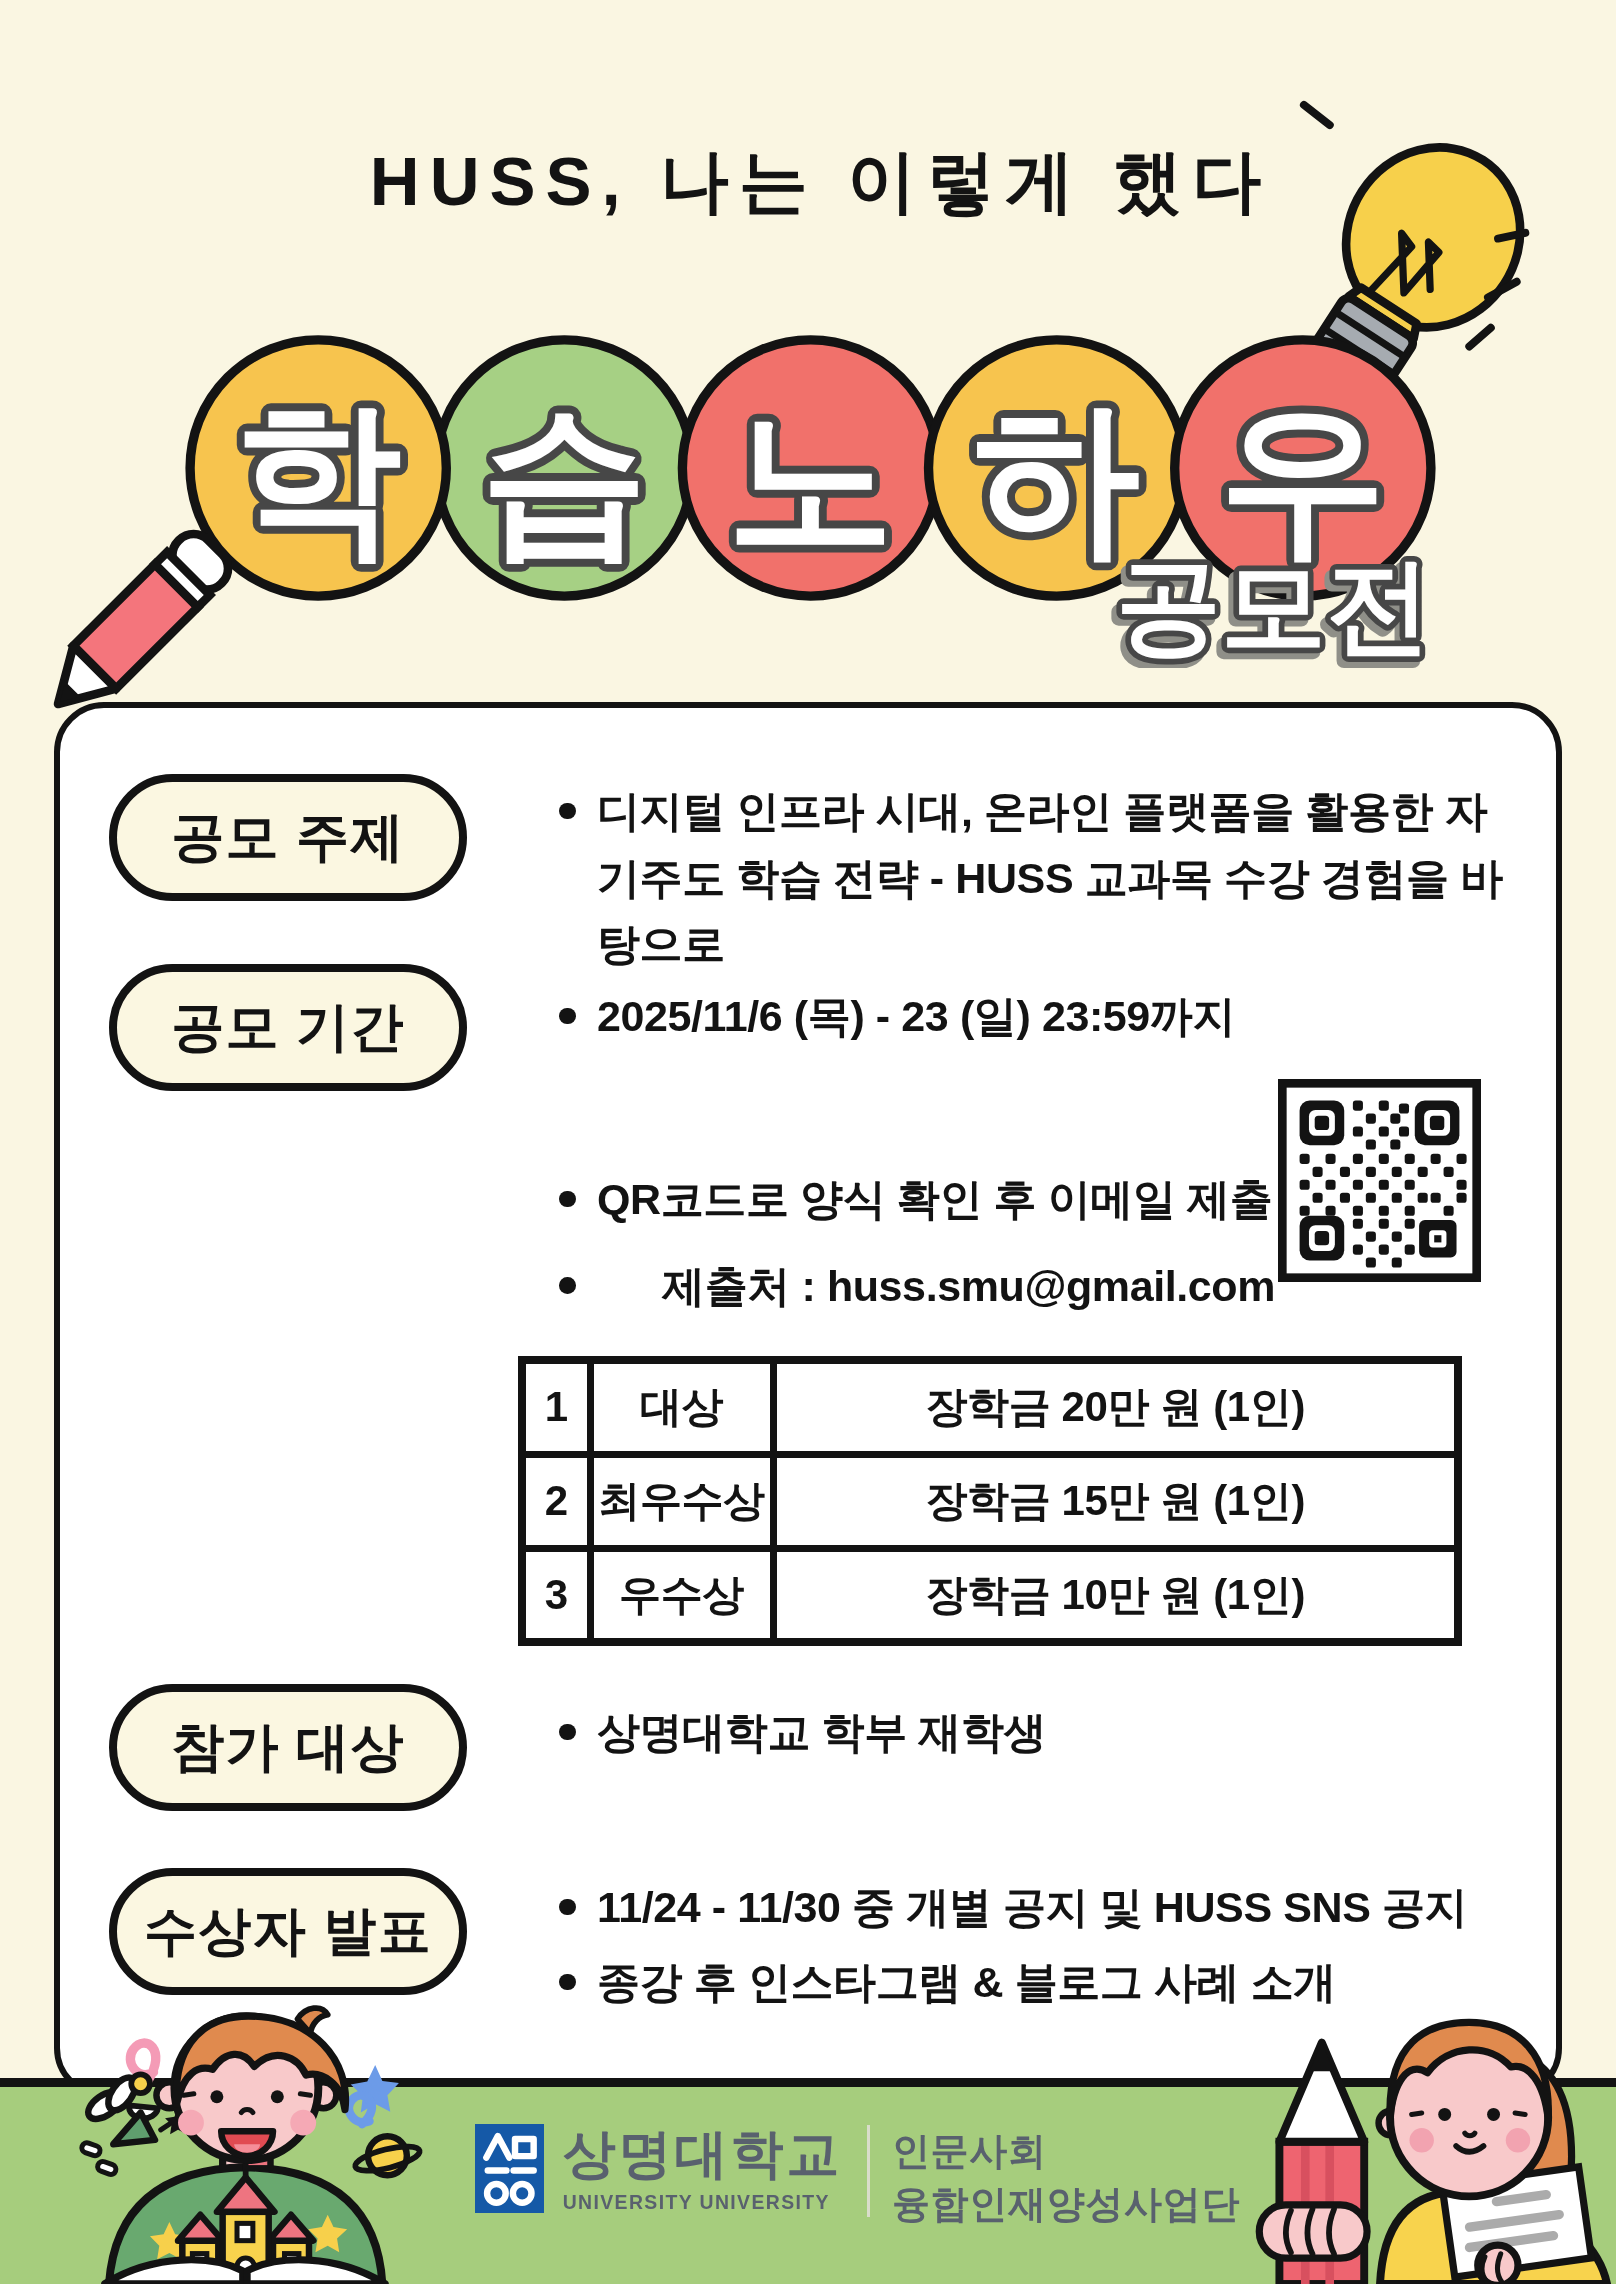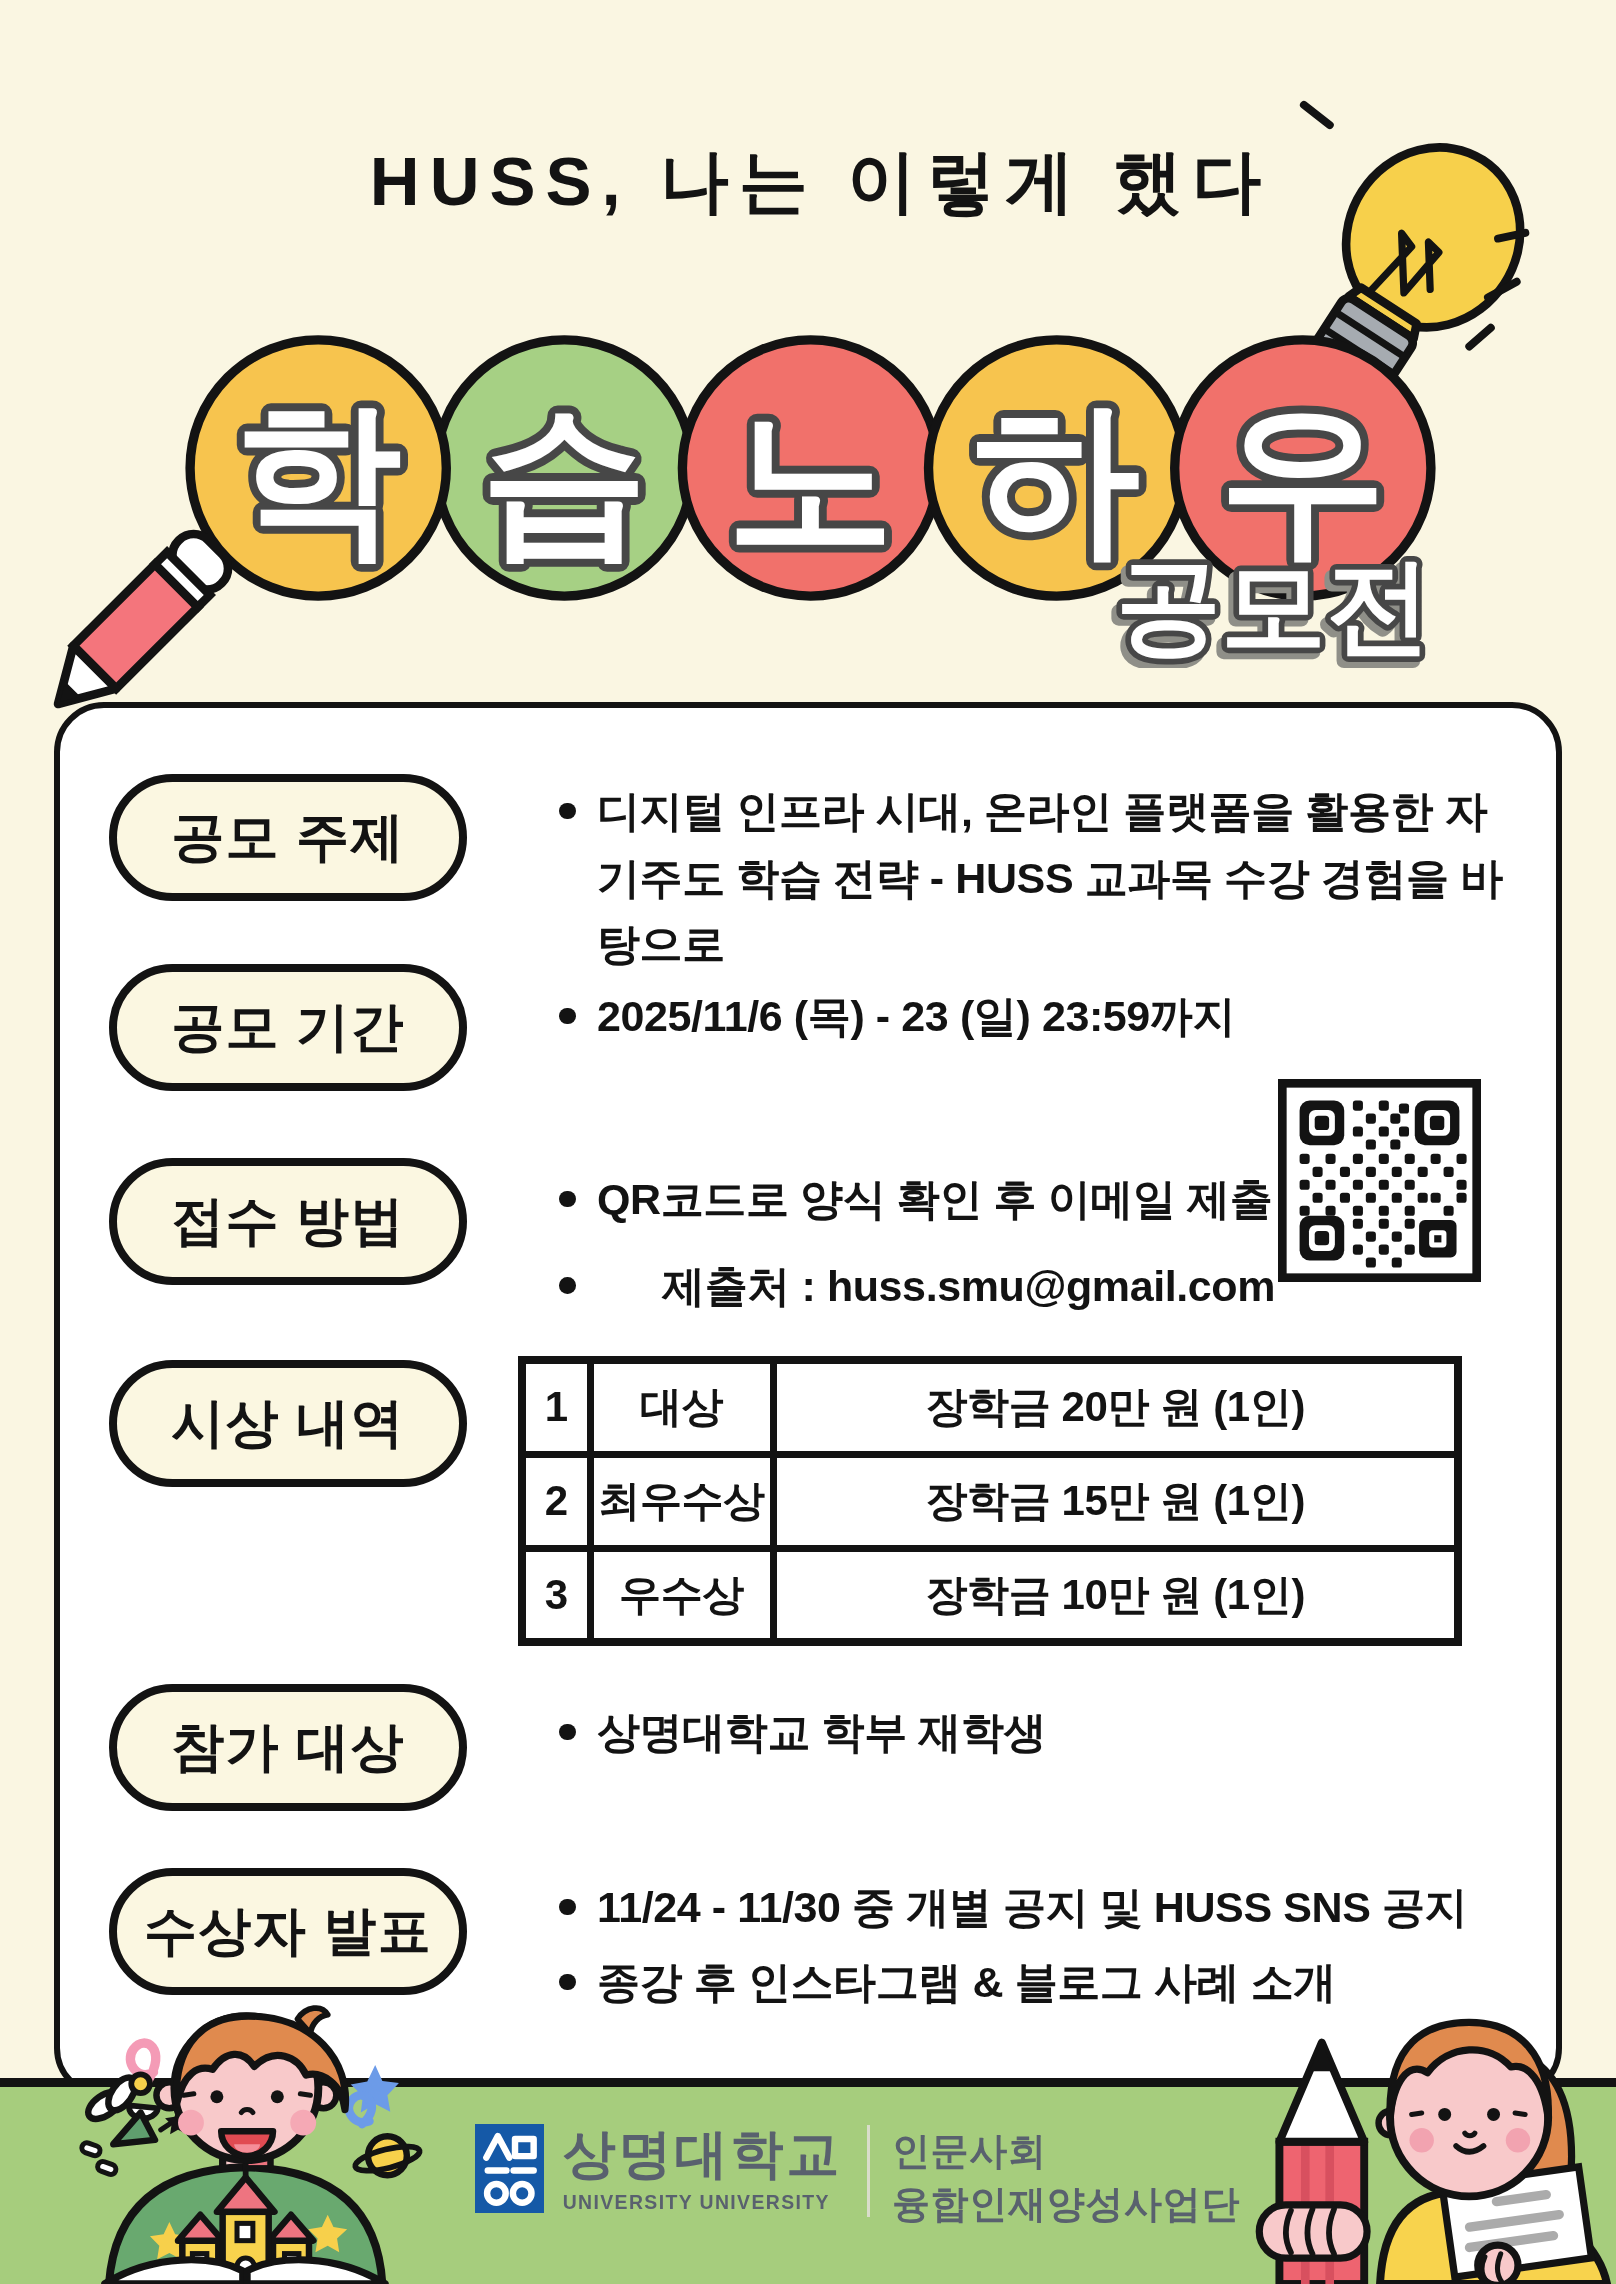--- a/index.html
+++ b/index.html
@@ -159,23 +159,20 @@
       <li><span>디지털 인프라 시대, 온라인 플랫폼을 활용한 자기주도 학습 전략 - HUSS 교과목 수강 경험을 바탕으로</span></li>
     </ul>
 
     <div class="pill pill-2">
       <span>공모 기간</span>
     </div>
     <ul class="bullets bullets-2">
       <li><span>2025/11/6 (목) - 23 (일) 23:59까지</span></li>
     </ul>
 
-    <div class="pill pill-3">
-      <span>접수 방법</span>
-    </div>
     <ul class="bullets bullets-3">
       <li><span>QR코드로 양식 확인 후 이메일 제출</span></li>
       <li><span>제출처 : huss.smu@gmail.com</span></li>
     </ul>
 
     <svg class="qr-svg" viewBox="0 0 282 282">
       <rect x="6" y="6" width="270" height="270" fill="#FFFFFF" stroke="#131313" stroke-width="12"></rect>
       <g>
         <g transform="translate(30,30)">
             <rect width="62" height="62" rx="14" fill="#131313"></rect>
@@ -247,23 +244,20 @@
         <rect x="122" y="212" width="14" height="14" rx="4"></rect>
           <rect x="158" y="212" width="14" height="14" rx="4"></rect>
         <rect x="104" y="230" width="14" height="14" rx="4"></rect>
           <rect x="140" y="230" width="14" height="14" rx="4"></rect>
           <rect x="176" y="230" width="14" height="14" rx="4"></rect>
         <rect x="122" y="248" width="14" height="14" rx="4"></rect>
           <rect x="158" y="248" width="14" height="14" rx="4"></rect>
       </g>
     </svg>
 
-    <div class="pill pill-4">
-      <span>시상 내역</span>
-    </div>
     <table class="awards">
       <colgroup>
           <col class="c-rank">
           <col class="c-name">
           <col>
         </colgroup>
       <tbody>
         <tr>
           <td>1</td>
           <td>대상</td>

